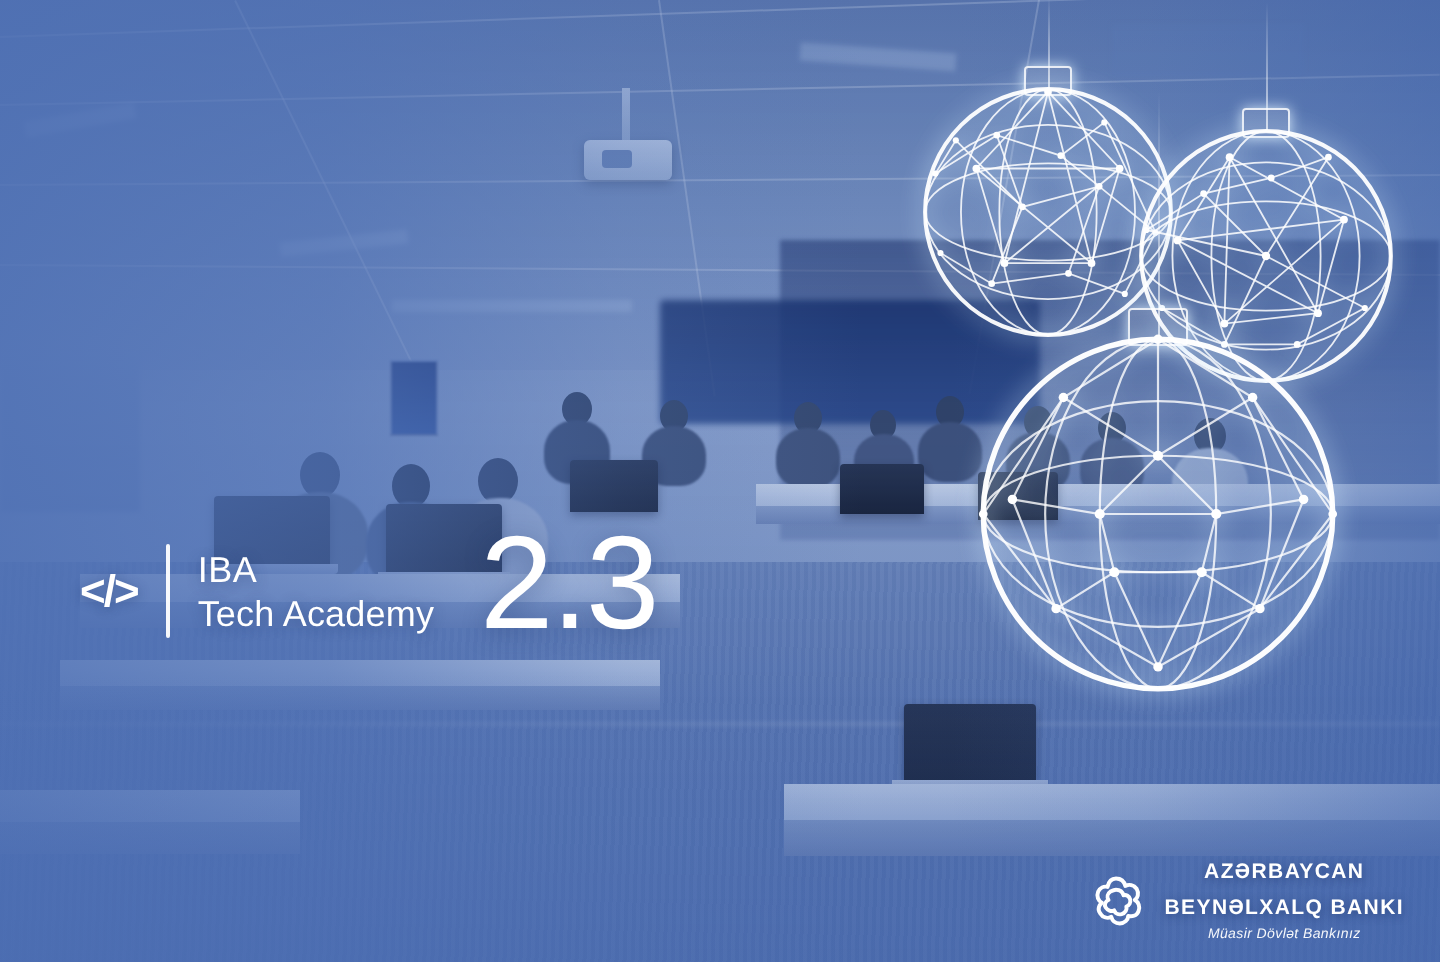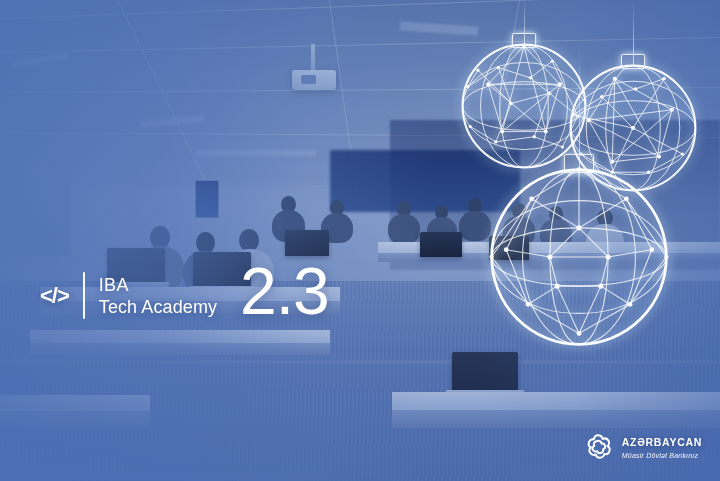--- a/index.html
+++ b/index.html
@@ -183,22 +183,22 @@
     position:absolute;left:240px;top:258px;
     color:#ffffff;
     font-size:66px;line-height:66px;
     font-weight:300;
     letter-spacing:-1px;
     text-shadow:0 2px 12px rgba(30,55,110,.40);
   }
 
   
   .banklogo{
-    position:absolute;right:18px;bottom:20px;
-    display:flex;align-items:center;
+    position:absolute;right:18px;bottom:8px;
+    display:flex;align-items:center;text-align:center;
   }
   .banklogo .mark{margin-right:9px;}
   .banklogo .mark svg{display:block;}
   .bankname{
     color:#ffffff;
     font-size:10.5px;line-height:12px;
     font-weight:bold;letter-spacing:.7px;
     text-shadow:0 1px 4px rgba(25,45,95,.5);
   }
   .banktag{
@@ -423,19 +423,20 @@
         <svg width="30" height="30" viewBox="0 0 64 64">
           <g fill="none" stroke="#ffffff" stroke-width="4.2" stroke-linejoin="round" stroke-linecap="round">
             <path d="M32 9 c6 0 9 4 10 8 c4 -2 9 -1 12 3 c3 5 1 10 -2 12 c4 2 6 7 4 12 c-2 5 -7 6 -11 5 c0 4 -4 8 -9 8 c-5 0 -8 -3 -9 -7 c-4 2 -9 1 -12 -4 c-3 -4 -1 -9 2 -11 c-4 -2 -6 -7 -4 -12 c2 -4 6 -6 10 -5 c1 -5 4 -9 9 -9 z"></path>
             <path d="M32 21 c4 0 7 2 8 6 c3 -1 6 1 7 4 c1 4 -1 7 -4 8 c1 3 -1 7 -5 8 c-4 1 -7 -1 -8 -4 c-3 2 -7 0 -9 -3 c-2 -3 0 -7 3 -8 c-2 -3 -1 -7 2 -9 c2 -1 4 -2 6 -2 z"></path>
           </g>
         </svg>
       </span>
       <span>
         <span class="bankname">
           <span>AZƏRBAYCAN</span><br>
+          <span>BEYNƏLXALQ BANKI</span>
         </span>
         <span class="banktag" style="display:block;">Müasir Dövlət Bankınız</span>
       </span>
     </div>
 
   </div>
 </div>
 
 </body></html>

